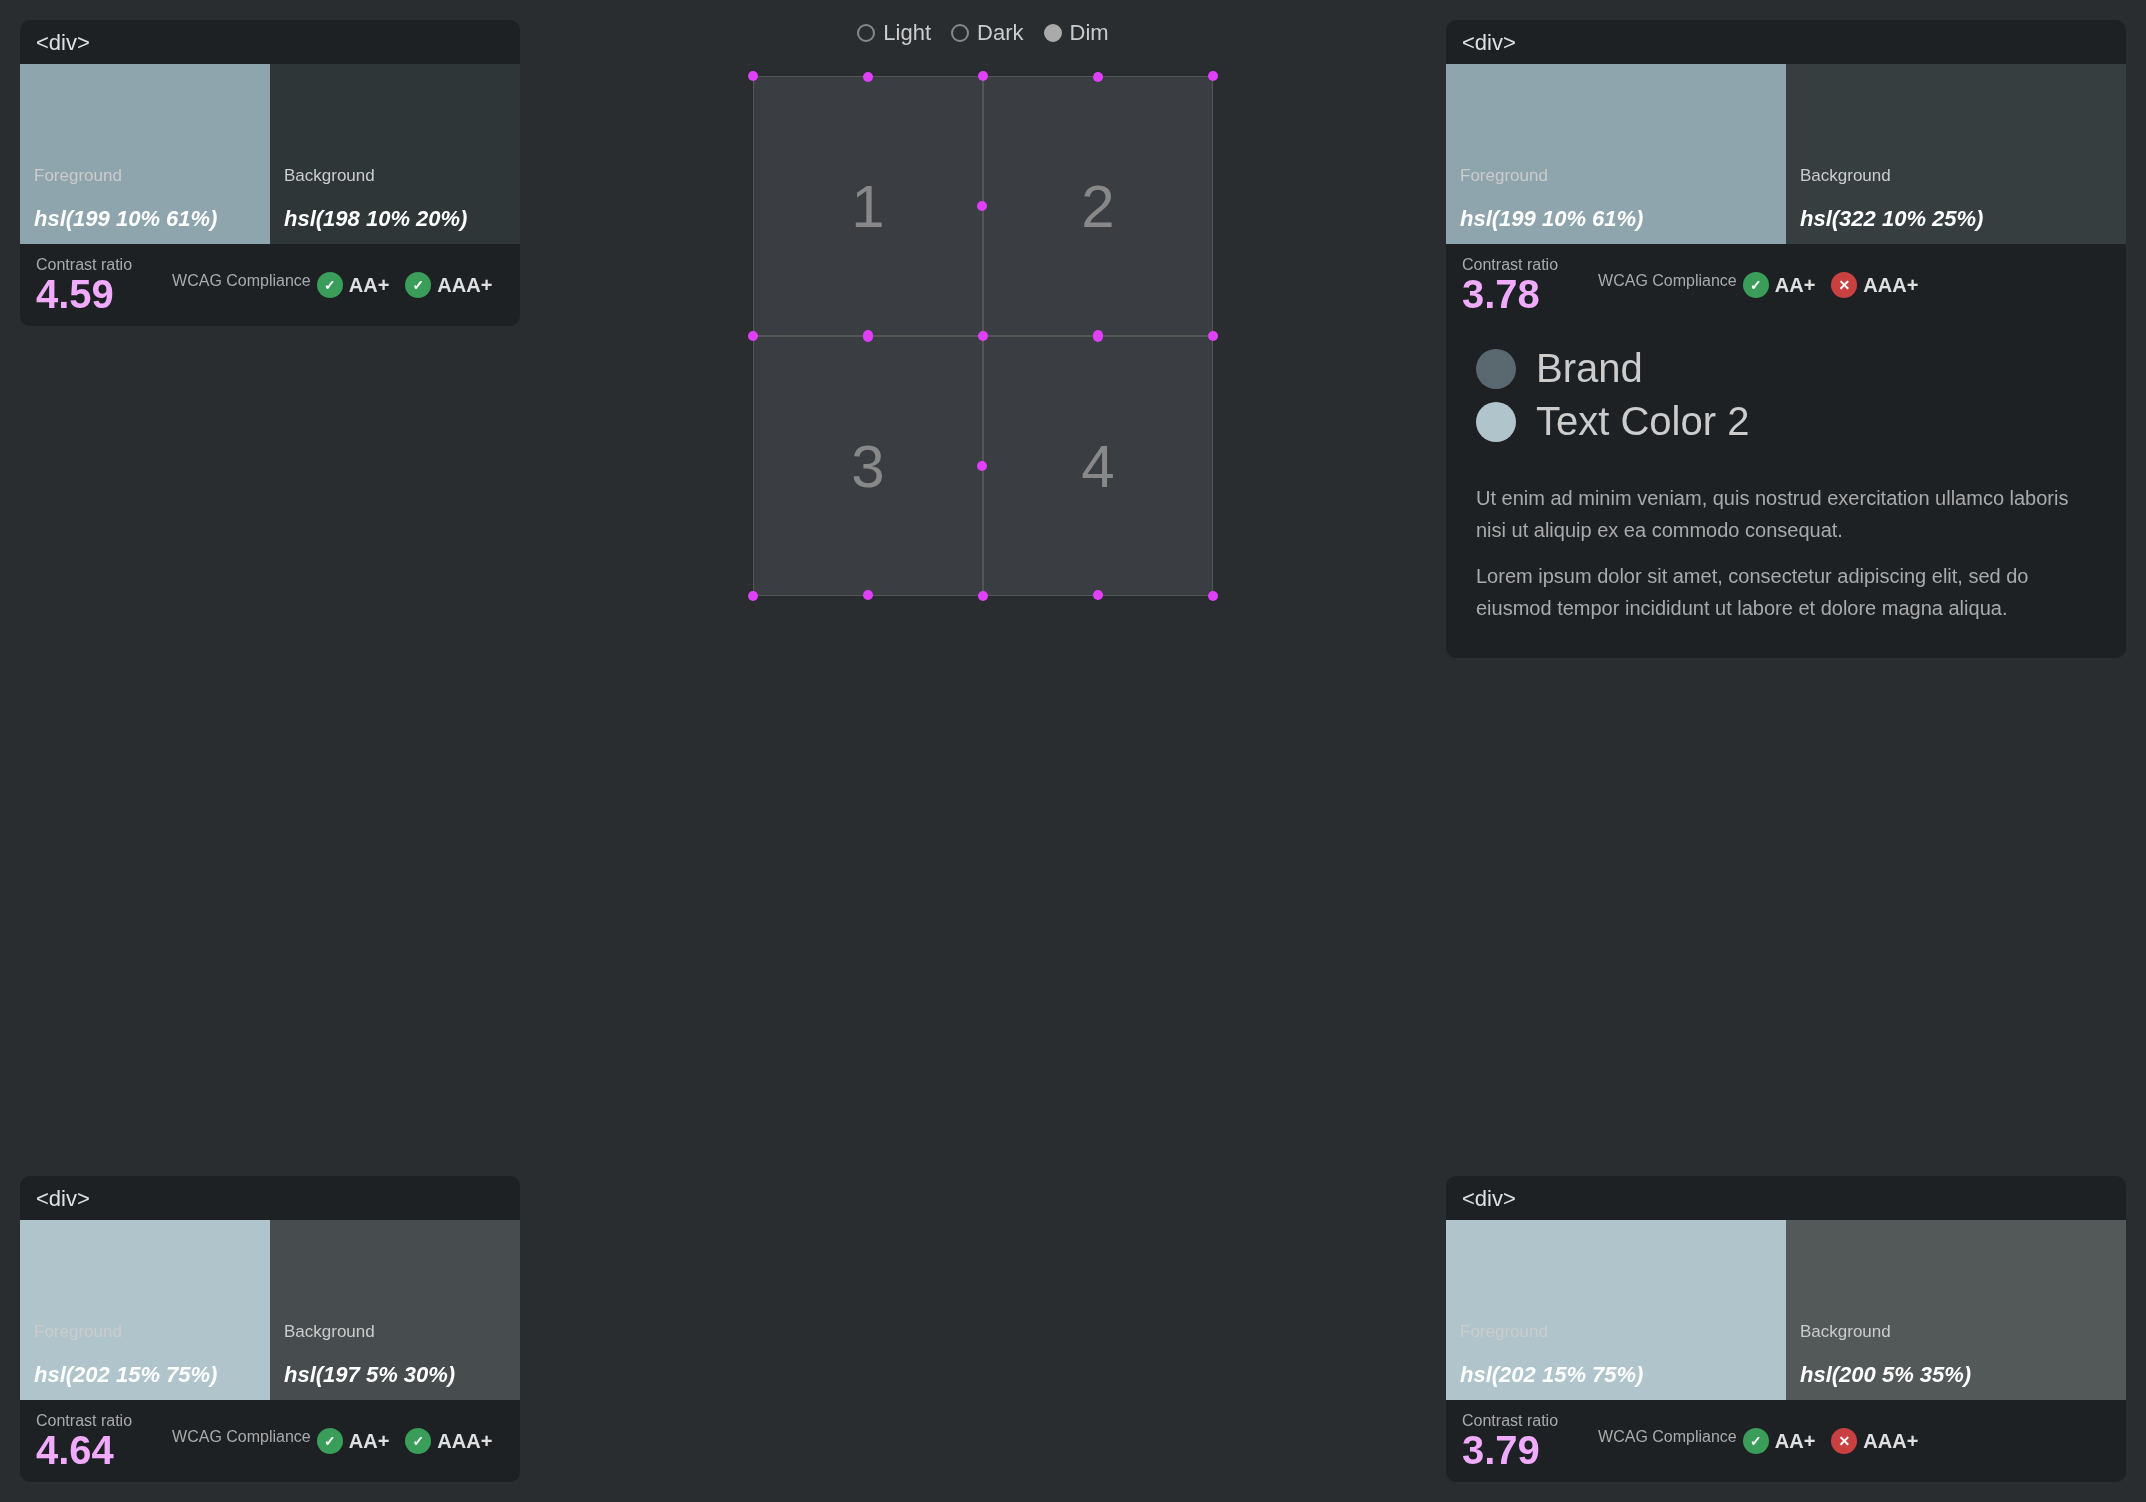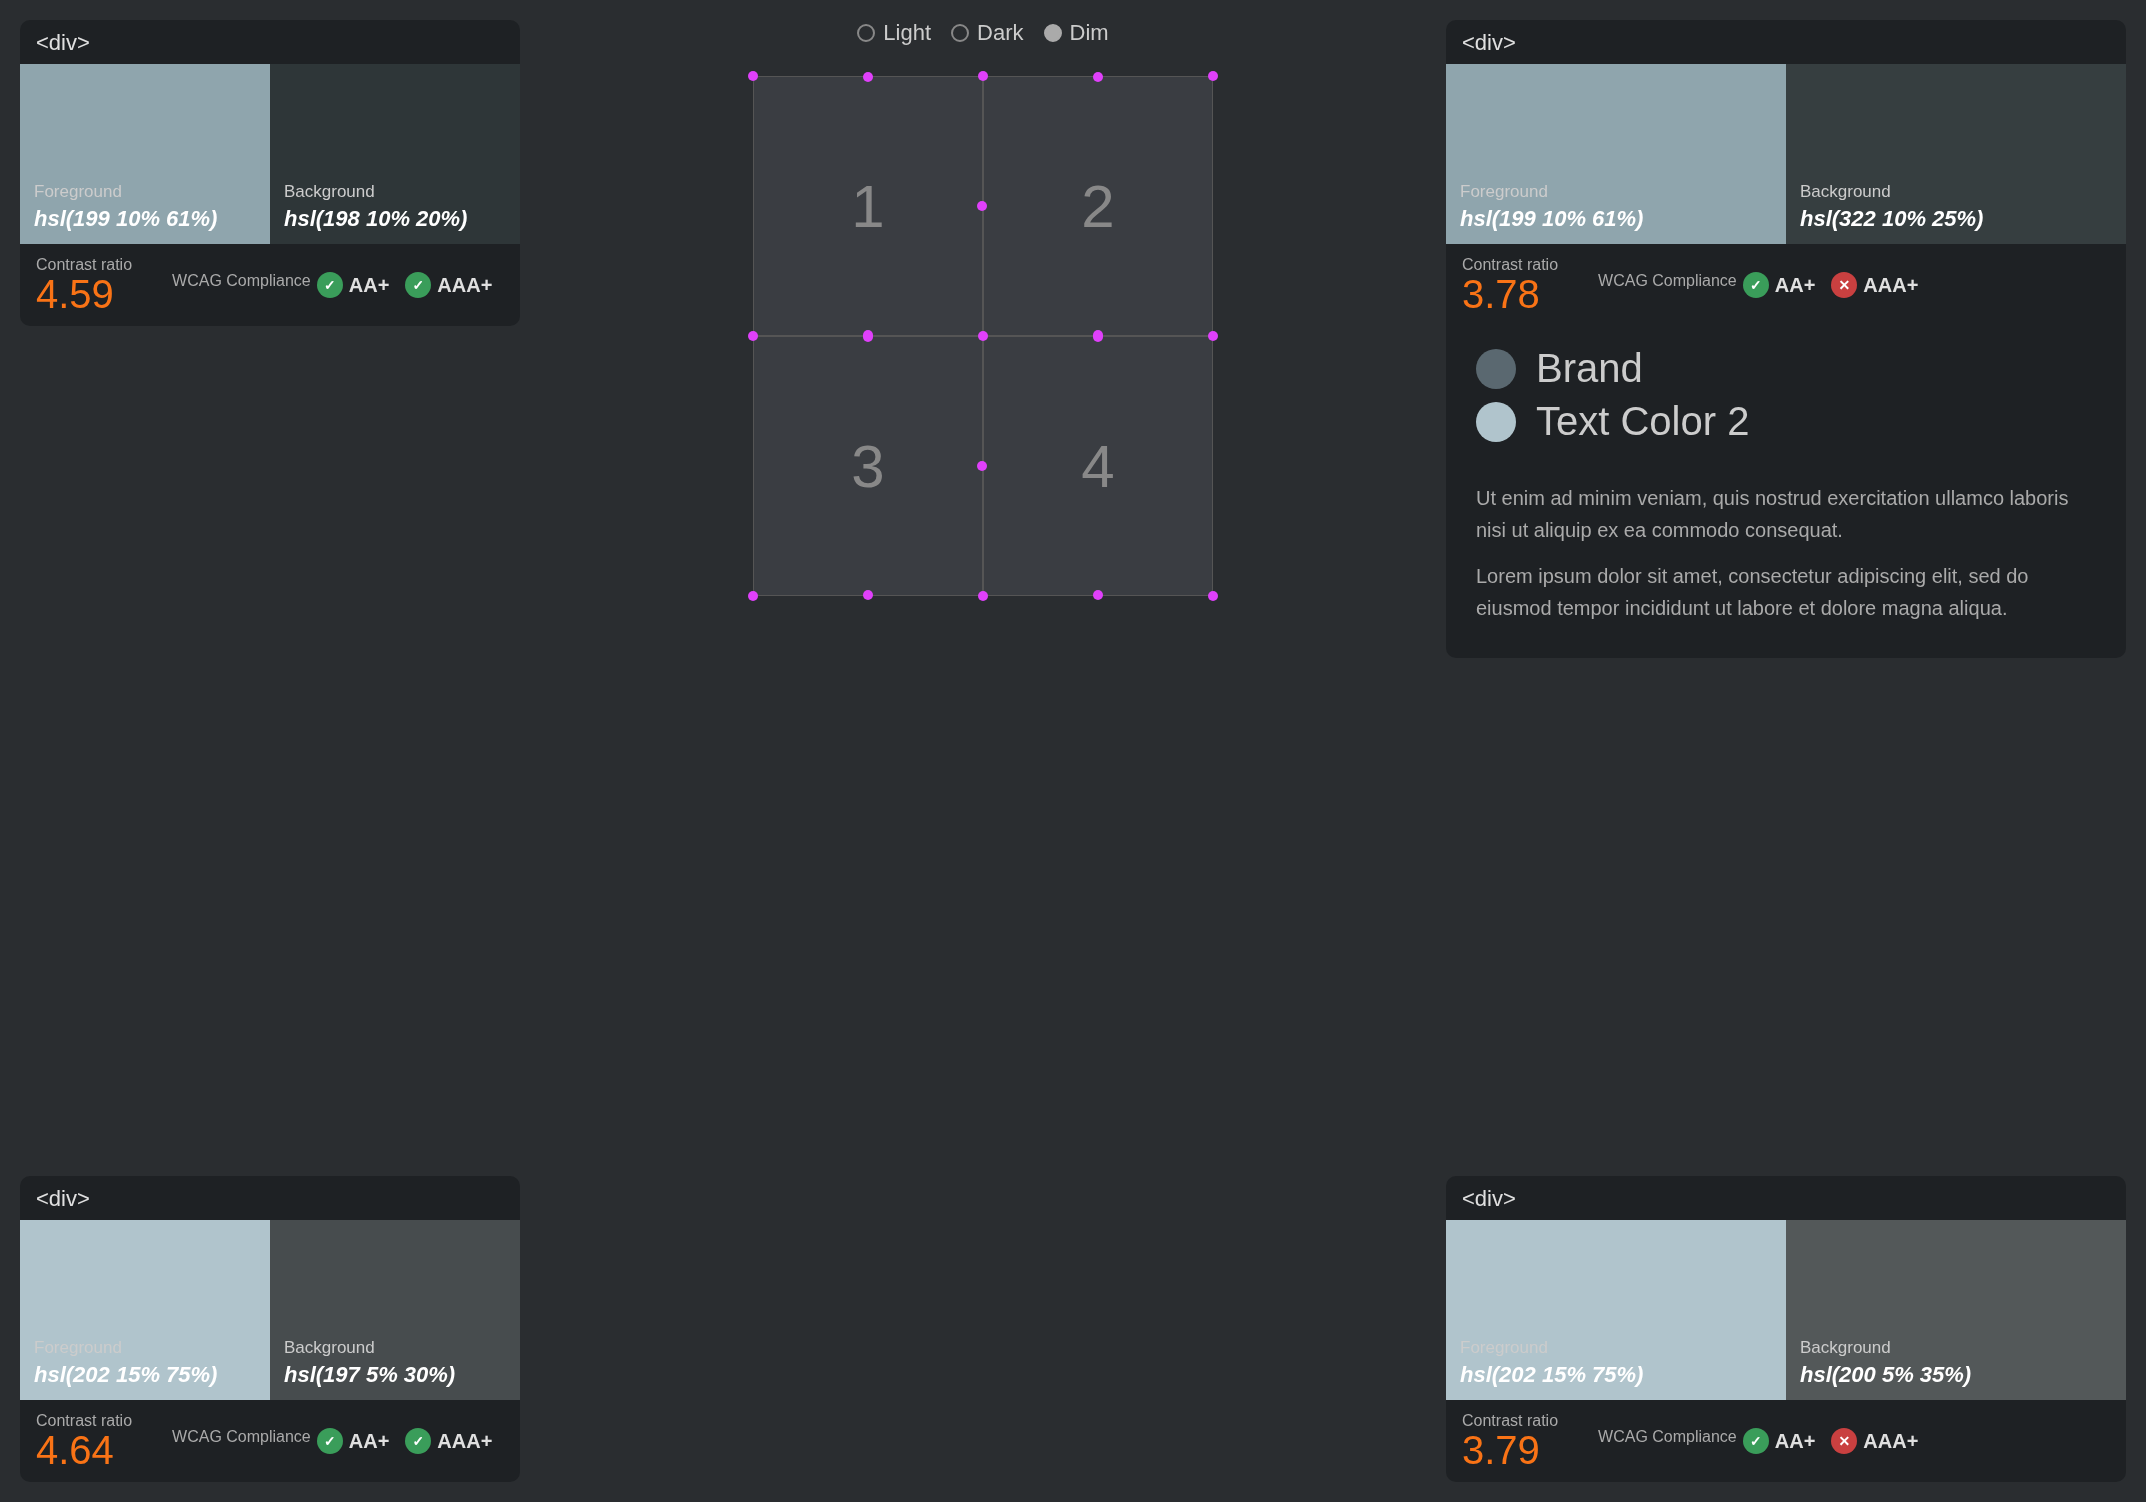--- a/index.html
+++ b/index.html
@@ -27,20 +27,21 @@
       display: flex;
       height: 180px;
     }
 
     .swatch {
       flex: 1;
       display: flex;
       flex-direction: column;
       justify-content: flex-end;
       padding: 12px 14px;
+      gap: 16px;
     }
 
     .swatch-label {
       font-size: 17px;
       color: #ccc;
       margin-bottom: 4px;
     }
 
     .swatch-value {
       font-size: 22px;
@@ -61,22 +62,22 @@
       flex-direction: column;
     }
 
     .contrast-label {
       font-size: 16px;
       color: #aaa;
     }
 
     .contrast-value {
       font-size: 40px;
-      font-weight: 400;
-      color: #f97316;
+      font-weight: 700;
+      color: #f0abfc;
       line-height: 1;
     }
 
     .wcag-section {
       display: flex;
       flex-direction: row;
       gap: 6px;
     }
 
     .wcag-label {

